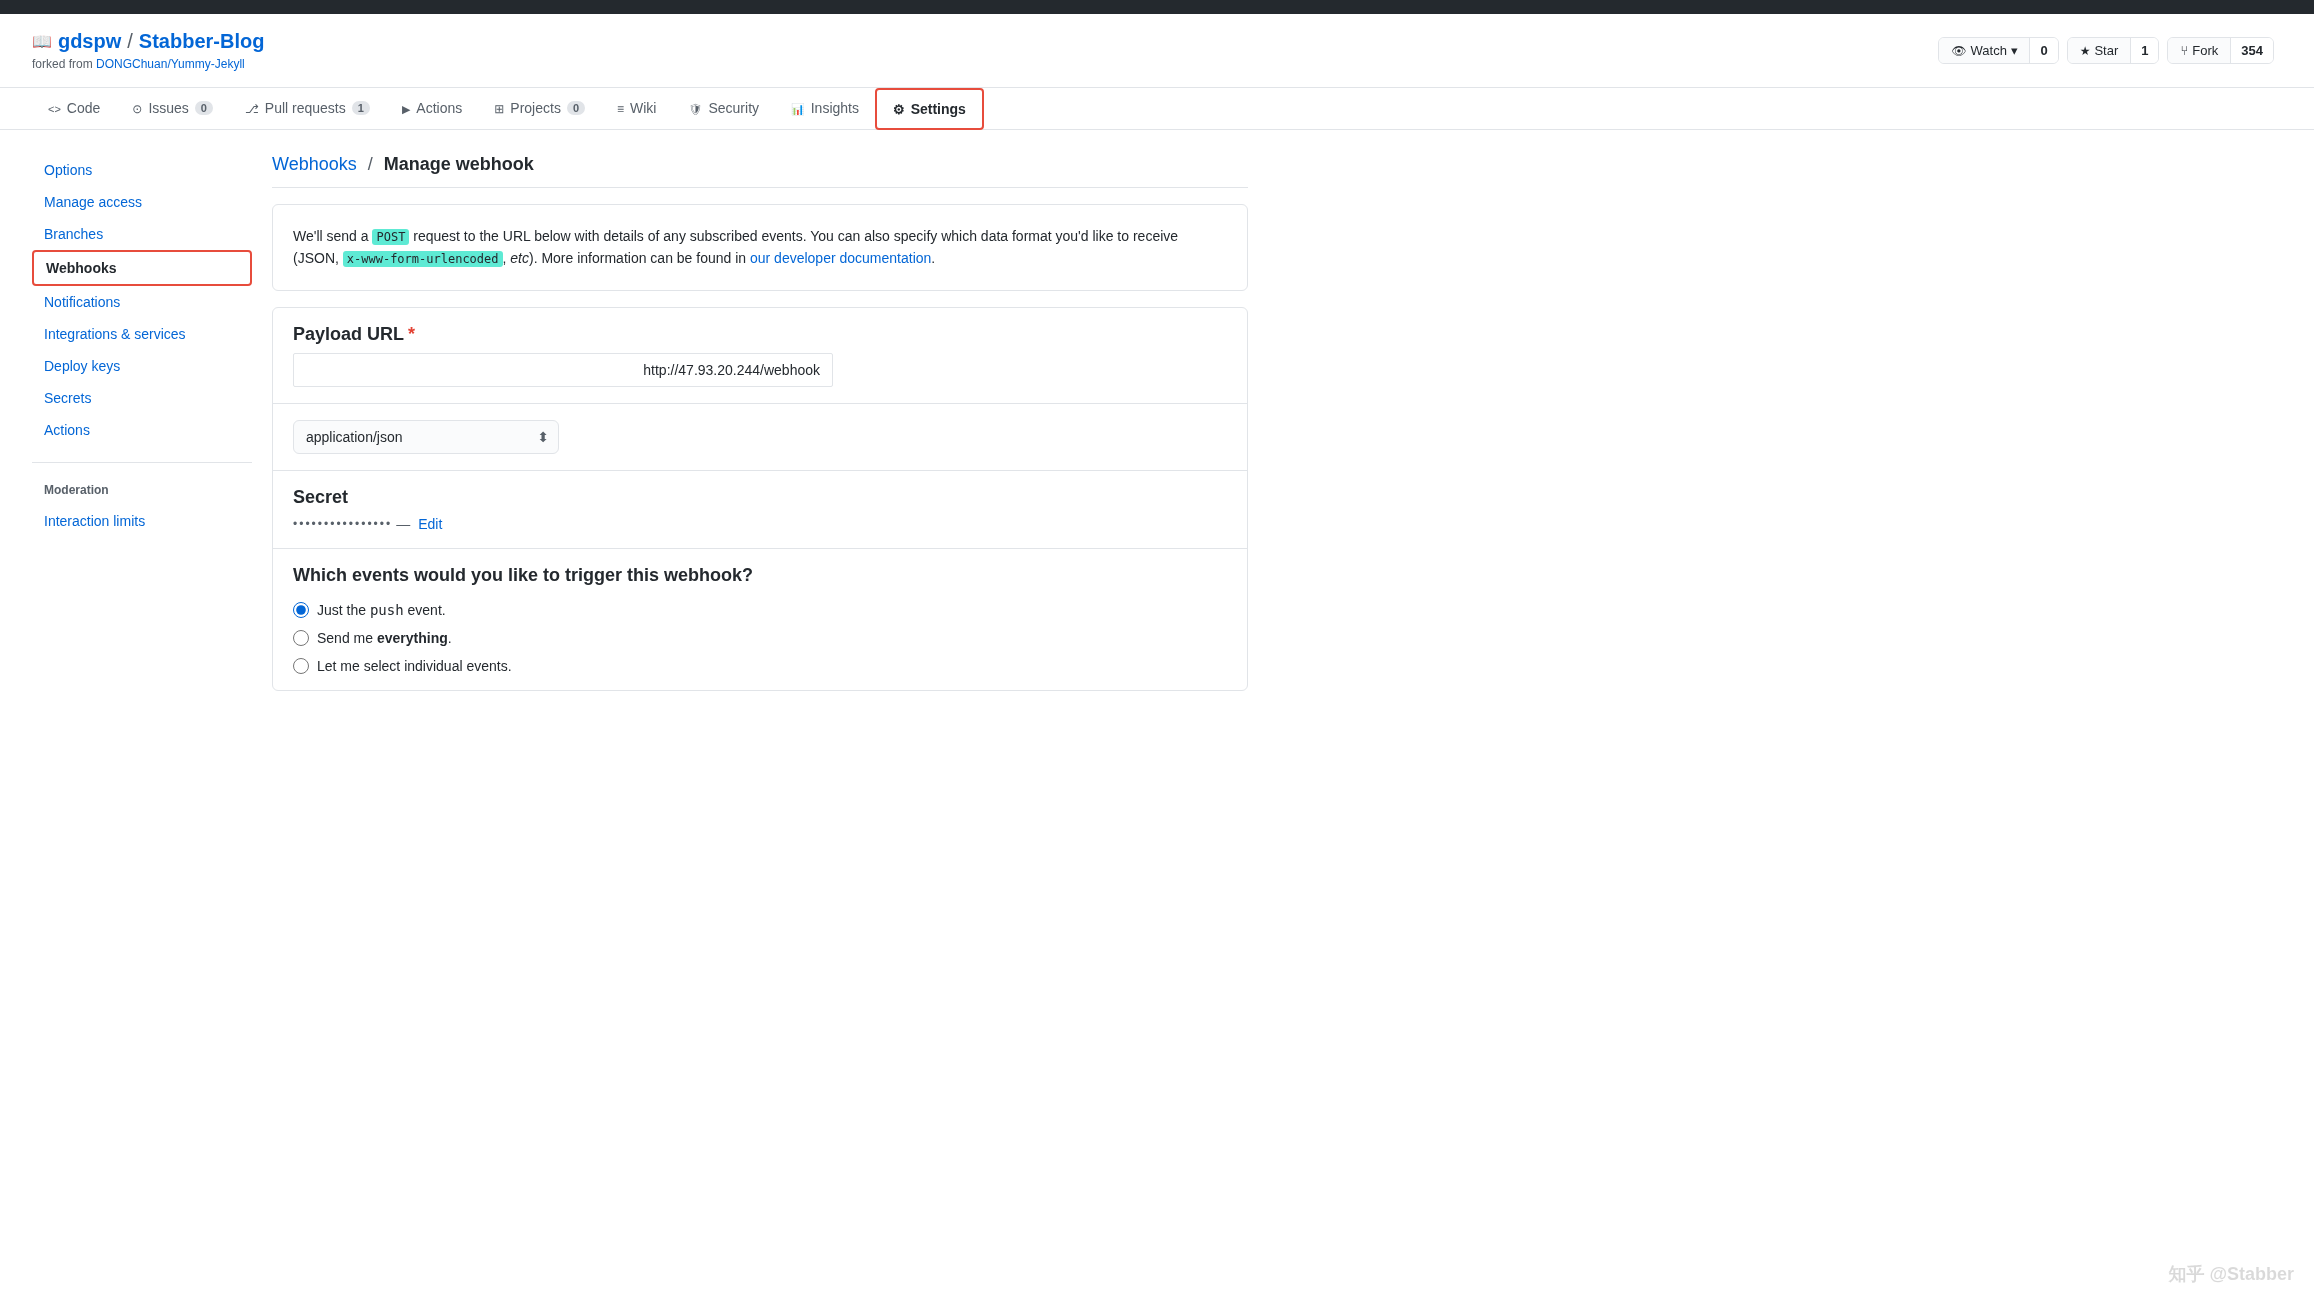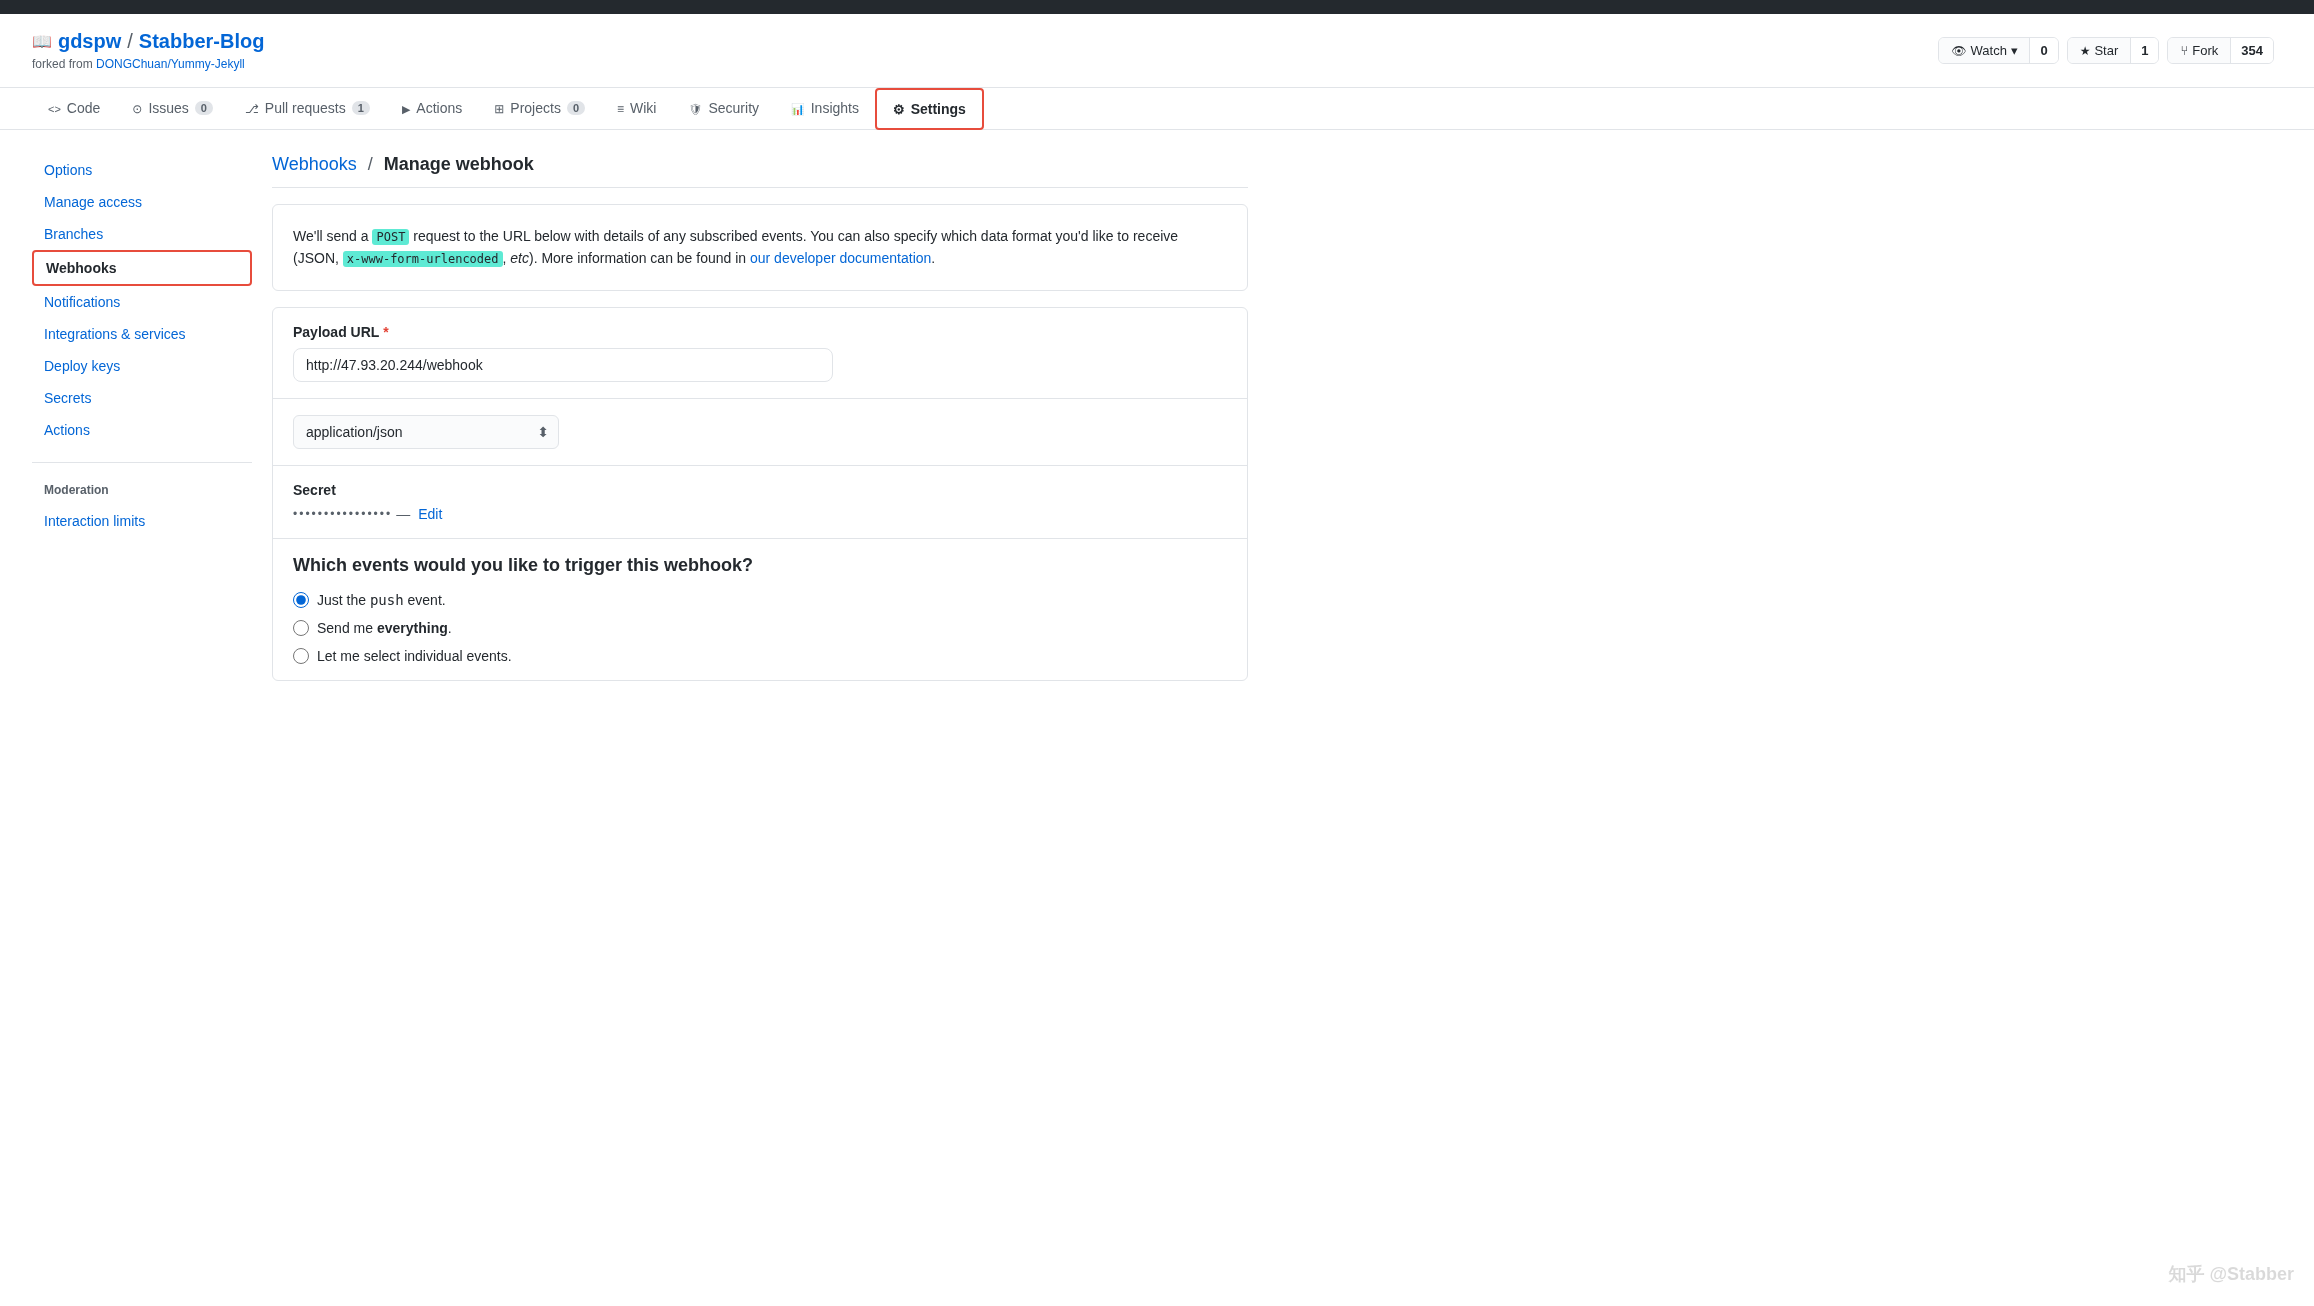--- a/index.html
+++ b/index.html
@@ -49,23 +49,23 @@
     .breadcrumb-current { font-weight: 600; }
     
     .info-box { background: #fff; border: 1px solid #e1e4e8; border-radius: 6px; padding: 20px; margin-bottom: 16px; }
     .info-text { font-size: 14px; line-height: 1.6; color: #24292e; }
     .info-text code { font-family: "SFMono-Regular", Consolas, monospace; font-size: 12px; background: #5eead4; padding: 1px 4px; border-radius: 3px; color: #24292e; }
     .info-text a { color: #0366d6; text-decoration: none; }
     
     .form-section { border: 1px solid #e1e4e8; border-radius: 6px; margin-bottom: 0; }
     .form-group { padding: 16px 20px; border-bottom: 1px solid #e1e4e8; }
     .form-group:last-child { border-bottom: none; }
-    .form-label { font-weight: 600; font-size: 14px; margin-bottom: 8px; display: flex; align-items: center; gap: 4px; }
+    .form-label { font-weight: 600; font-size: 18px; margin-bottom: 8px; display: flex; align-items: center; gap: 4px; }
     .required-star { color: #e34234; }
-    .form-input { width: 100%; padding: 8px 12px; border: 1px solid #e1e4e8; border-radius: 8px; font-size: 14px; font-family: inherit; color: #24292e; outline: none; max-width: 540px; }
+    .form-input { width: 100%; padding: 8px 12px; border: 1px solid #e1e4e8; border-radius: 2px; font-size: 14px; font-family: inherit; color: #24292e; outline: none; max-width: 540px; text-align: right; }
     .form-select-wrap { position: relative; display: inline-block; }
     .form-select { padding: 8px 32px 8px 12px; border: 1px solid #e1e4e8; border-radius: 6px; font-size: 14px; font-family: inherit; color: #24292e; background: #fafbfc; appearance: none; cursor: pointer; outline: none; min-width: 200px; }
     .select-arrow { position: absolute; right: 10px; top: 50%; transform: translateY(-50%); pointer-events: none; color: #586069; }
     
     .secret-value { font-size: 14px; color: #586069; display: flex; align-items: center; gap: 4px; }
     .secret-dots { letter-spacing: 2px; font-size: 12px; }
     .secret-edit { color: #0366d6; text-decoration: none; margin-left: 4px; cursor: pointer; }
     
     .events-section { padding: 16px 20px; }
     .events-title { font-weight: 600; font-size: 18px; margin-bottom: 16px; }

